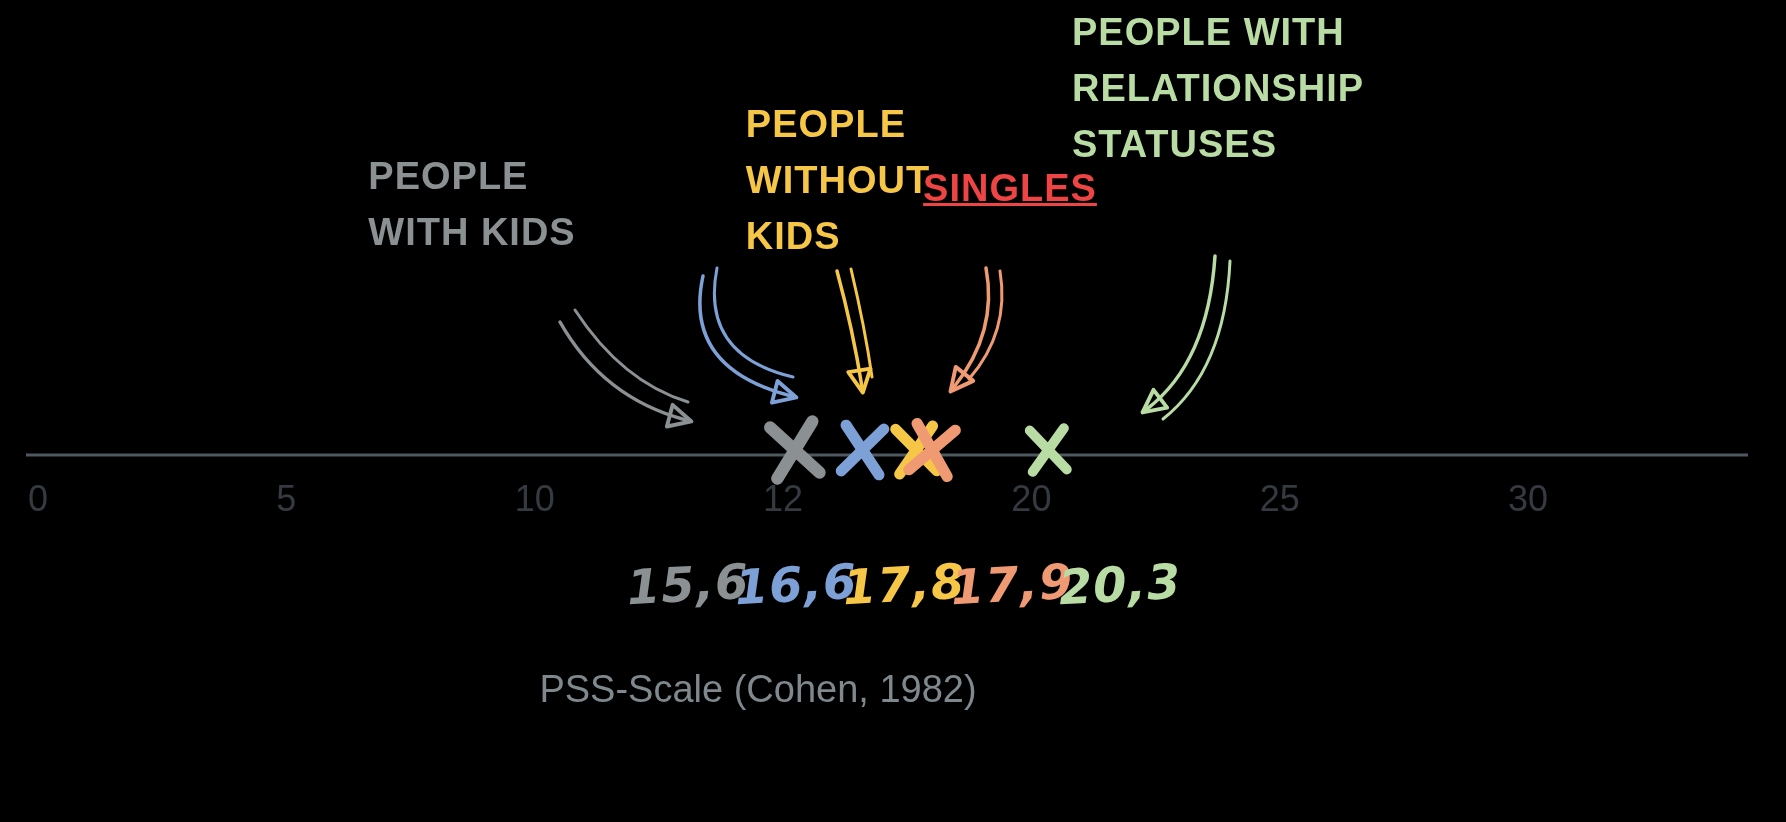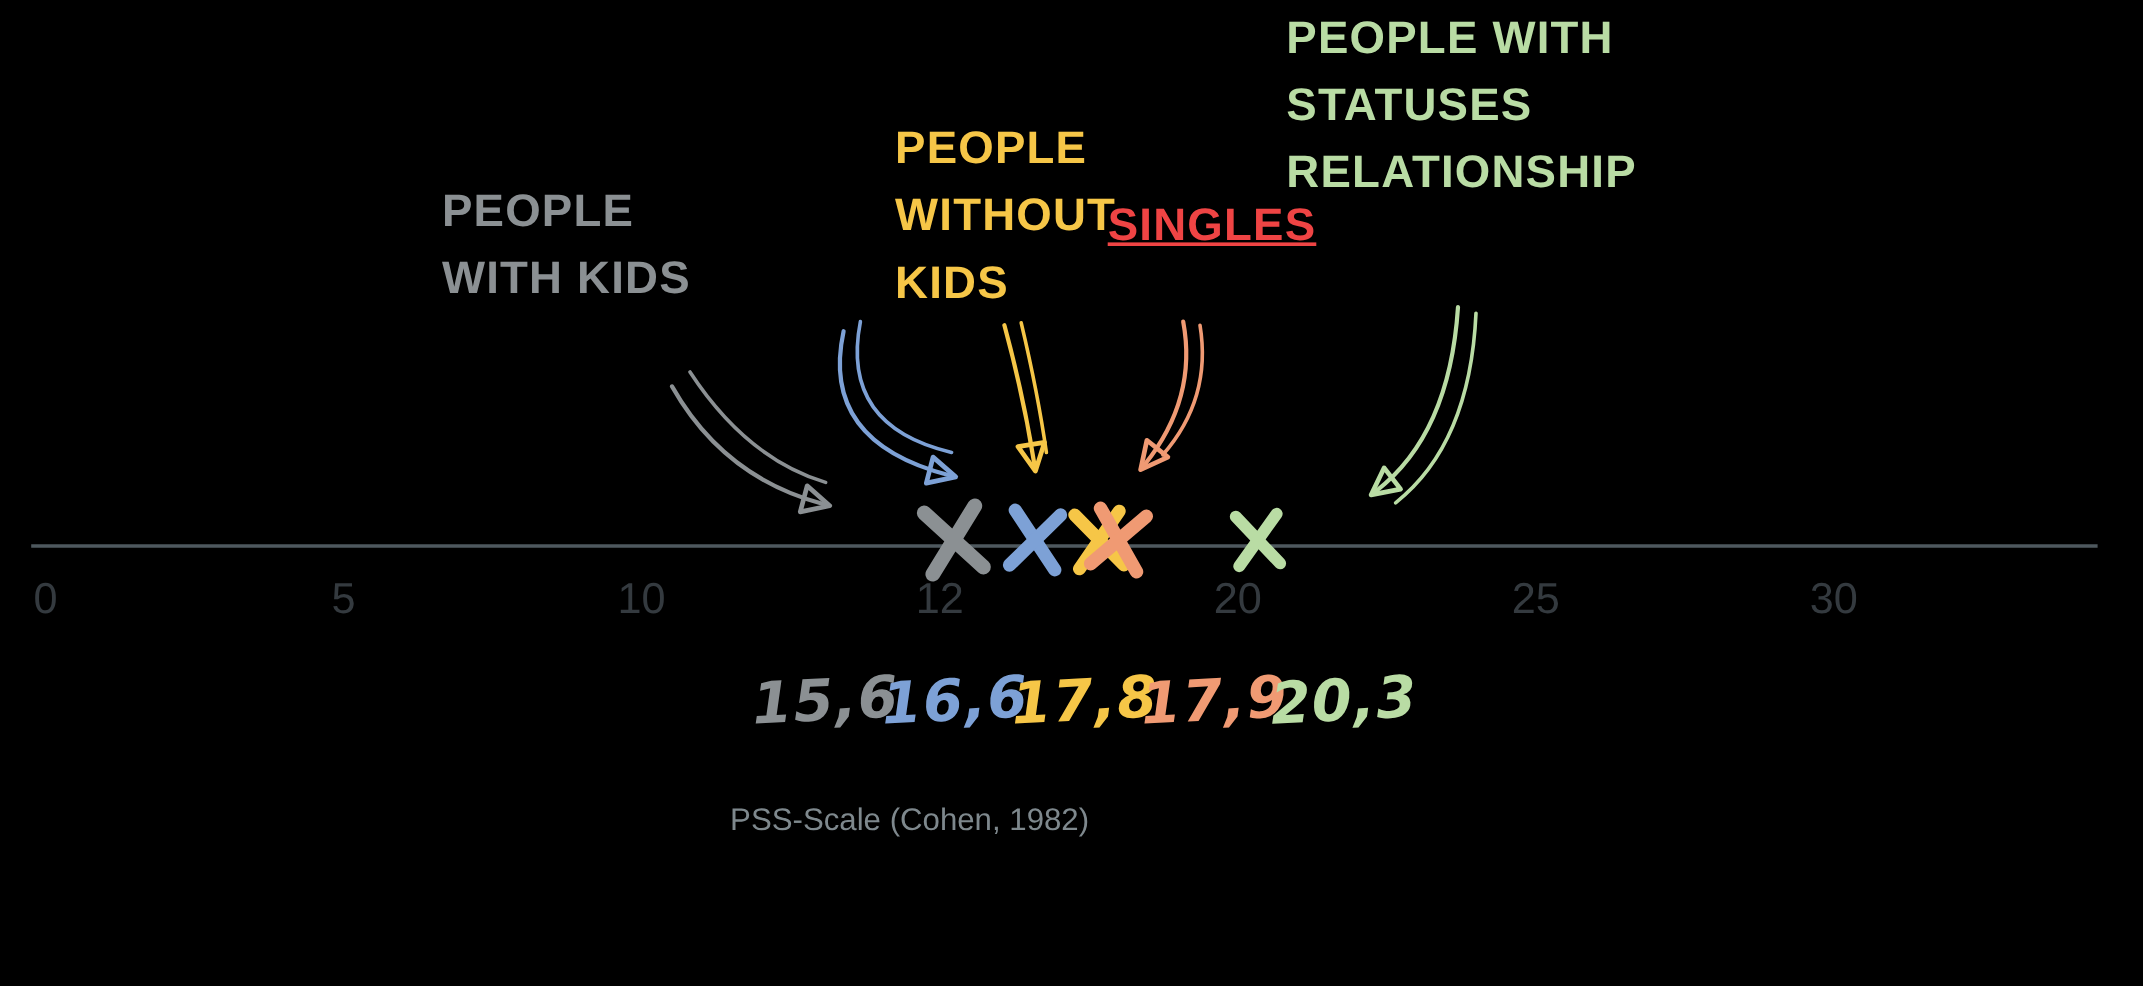--- a/index.html
+++ b/index.html
@@ -38,21 +38,21 @@
     font-style: italic;
     font-family: "DejaVu Sans", sans-serif;
     letter-spacing: 1px;
     white-space: nowrap;
   }
   .caption {
     position: absolute;
     left: 758px;
     top: 668px;
     transform: translateX(-50%);
-    font-size: 26px;
+    font-size: 38px;
     white-space: nowrap;
   }
 </style>
 </head>
 <body>
 
 <div class="stage" id="stage" style="background: rgb(0, 0, 0);">
   <svg id="plot" class="plot" width="1786" height="822">
       <line x1="26" y1="455" x2="1748" y2="455" stroke="#4e585e" stroke-width="3"></line>
       <defs>
@@ -128,21 +128,21 @@
     <div class="group-label" style="left: 838px; top: 96px; color: rgb(246, 198, 71);">
       <div>PEOPLE</div>
       <div>WITHOUT</div>
       <div>KIDS</div>
     </div>
     <div class="group-label" style="left: 1010px; top: 160px; color: #ef4444; text-decoration: underline;">
       <div>SINGLES</div>
     </div>
     <div class="group-label" style="left: 1218px; top: 4px; color: rgb(185, 220, 164);">
       <div>PEOPLE WITH</div>
+      <div>RELATIONSHIP</div>
       <div>STATUSES</div>
-      <div>RELATIONSHIP</div>
     </div>
     <div class="value-label" style="left: 688px; color: rgb(139, 144, 147);">15,6</div>
     <div class="value-label" style="left: 796px; color: rgb(125, 161, 214);">16,6</div>
     <div class="value-label" style="left: 904px; color: rgb(246, 198, 71);">17,8</div>
     <div class="value-label" style="left: 1012px; color: rgb(240, 154, 115);">17,9</div>
     <div class="value-label" style="left: 1120px; color: rgb(185, 220, 164);">20,3</div>
   </div>
 
 </body></html>

